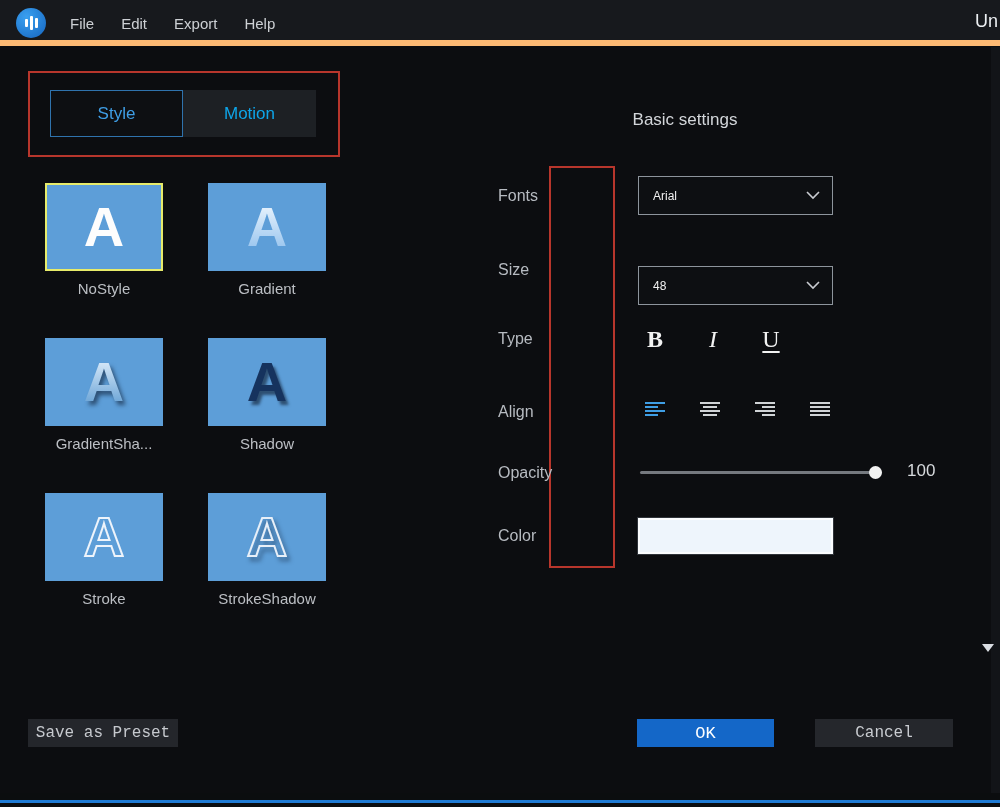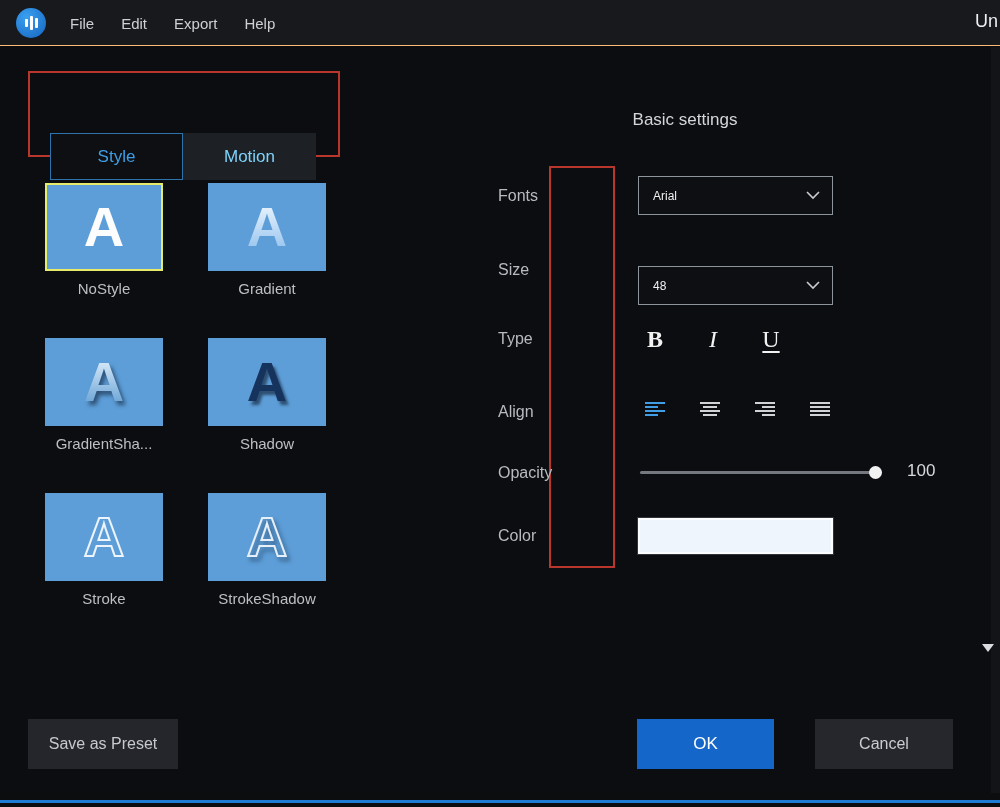--- a/index.html
+++ b/index.html
@@ -6,21 +6,21 @@
   html,body { background:#000; }
   body { font-family:"Liberation Sans", sans-serif; }
   .window {
     position:relative; width:1000px; height:807px;
     background:#0c0d10; overflow:hidden;
   }
 
   
   .menubar {
     position:absolute; left:0; top:0; width:1000px; height:46px;
-    background:#17191d; border-bottom:1px solid #fdba74;
+    background:#17191d; border-bottom:6px solid #fdba74;
     display:flex; align-items:center;text-align:right;
   }
   .logo {
     position:absolute; left:16px; top:8px; width:30px; height:30px;
     border-radius:50%;
     background:radial-gradient(circle at 35% 30%, #3aa0f0, #1565c0);
     display:flex; align-items:center; justify-content:center; gap:2px;
   }
   .logo .bar { width:3px; background:#fff; border-radius:1px; }
   .logo .b1 { height:8px; }
@@ -43,24 +43,23 @@
   .annot { position:absolute; border:2px solid #b8362c; pointer-events:none; }
   .annot-tabs { left:28px; top:24px; width:312px; height:86px; }
   .annot-labels { left:549px; top:119px; width:66px; height:402px; }
 
   
   .tabbar { position:absolute; left:50px; top:43px; display:flex; }
   .tab {
     width:133px; height:47px; display:flex; align-items:center; justify-content:center;
     font-size:17px; background:transparent; border:none; cursor:pointer;
     font-family:"Liberation Sans", sans-serif;
-    margin-top:43px;
   }
   .tab.active { border:1px solid #2f73ad; color:#3f9ee5; background:#0d0f12; }
-  .tab.inactive { background:#1d2024; color:#7dd3fc; }
+  .tab.inactive { background:#1d2024; color:#0ea5e9; }
 
   
   .tile-grid {
     position:absolute; left:45px; top:136px;
     display:grid; grid-template-columns:118px 118px; column-gap:45px; row-gap:41px;
   }
   .tile-wrap { width:118px; }
   .tile {
     width:118px; height:88px; background:#5d9ed8;
     display:flex; align-items:center; justify-content:center; cursor:pointer;
@@ -138,22 +137,22 @@
   .opacity-value { position:absolute; left:907px; top:414px; color:#d6d9dc; font-size:17px; }
 
   .color-swatch {
     position:absolute; left:638px; top:471px; width:195px; height:36px;
     background:#eef5fc; border:2px solid #fbfdff;
     box-shadow:0 0 0 1px #30343a; cursor:pointer;
   }
 
   
   .btn {
-    position:absolute; height:50px; border:none; cursor:pointer;
-    font-family:Liberation Sans, sans-serif; font-size:16px;
+    position:absolute; height:28px; border:none; cursor:pointer;
+    font-family:Liberation Mono, monospace; font-size:16px;
     display:flex; align-items:center; justify-content:center;
   }
   .btn-save   { left:28px;  top:672px; width:150px; background:#24262b; color:#c6c9ce; }
   .btn-ok     { left:637px; top:672px; width:137px; background:#1467c8; color:#ffffff; font-size:17px; }
   .btn-cancel { left:815px; top:672px; width:138px; background:#25272c; color:#c9ccd1; }
 
   
   .scrollbar { position:absolute; left:991px; top:0; width:9px; height:746px; background:#121418; }
   .scroll-arrow {
     position:absolute; left:982px; top:597px; width:0; height:0;

